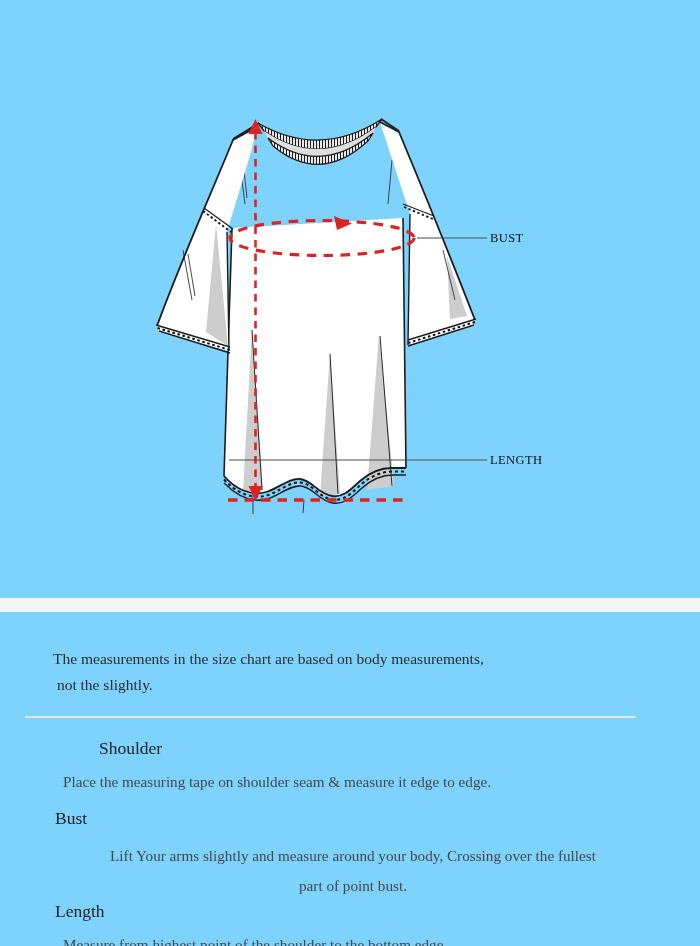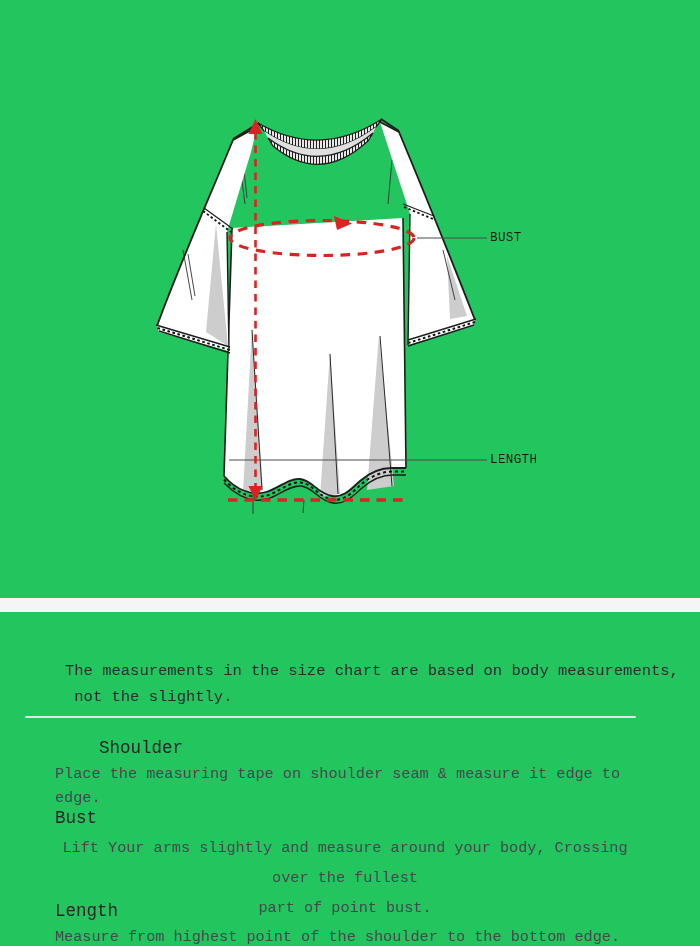--- a/index.html
+++ b/index.html
@@ -1,33 +1,33 @@
 <!DOCTYPE html>
 <html><head>
 <meta charset="utf-8">
 <style>
   html,body{margin:0;padding:0;background:#ffffff;}
   .page{
-    position:relative;width:700px;height:946px;background:#22c55e;overflow:hidden;
-    font-family:Liberation Mono, monospace;
+    position:relative;width:700px;height:946px;background:#7dd3fc;overflow:hidden;
+    font-family:Liberation Serif, serif;
   }
   .figure{position:absolute;left:0;top:0;width:700px;height:580px;}
   .figure svg{position:absolute;left:0;top:0;}
   .fig-label{
     position:absolute;font-size:12.5px;font-weight:500;letter-spacing:.4px;
     color:#101013;line-height:14px;
   }
   .fig-label.bust{left:490px;top:231px;}
   .fig-label.length{left:490px;top:453px;}
   .band{position:absolute;left:0;top:598px;width:700px;height:14px;background:#f5f5f6;}
-  .note{position:absolute;left:53px;top:646px;margin:12px;font-size:15.5px;line-height:26px;color:#2a2a31;}
+  .note{position:absolute;left:53px;top:646px;margin:0;font-size:15.5px;line-height:26px;color:#2a2a31;}
   .note span{display:block;white-space:pre-wrap;}
   .rule{position:absolute;left:25px;top:716px;width:611px;height:2px;background:#e4e4e6;border-radius:1px;}
   .sec-title{position:absolute;left:55px;margin:0;font-size:17.5px;font-weight:400;color:#232329;line-height:22px;}
-  .sec-body{position:absolute;left:55px;margin:0;font-size:15.2px;color:#46464d;line-height:30px;width:580px;}
+  .sec-body{position:absolute;left:55px;margin:8px;font-size:15.2px;color:#46464d;line-height:30px;width:580px;}
   .sec-body span{display:block;}
   .t-shoulder{top:737px;margin-left:44px;}  .b-shoulder{top:762px;line-height:24px;}
   .t-bust{top:807px;}      .b-bust{top:833px;text-align:center;}
   .t-length{top:900px;}    .b-length{top:925px;line-height:24px;}
 </style>
 </head>
 <body>
 
 <div class="page">
 

